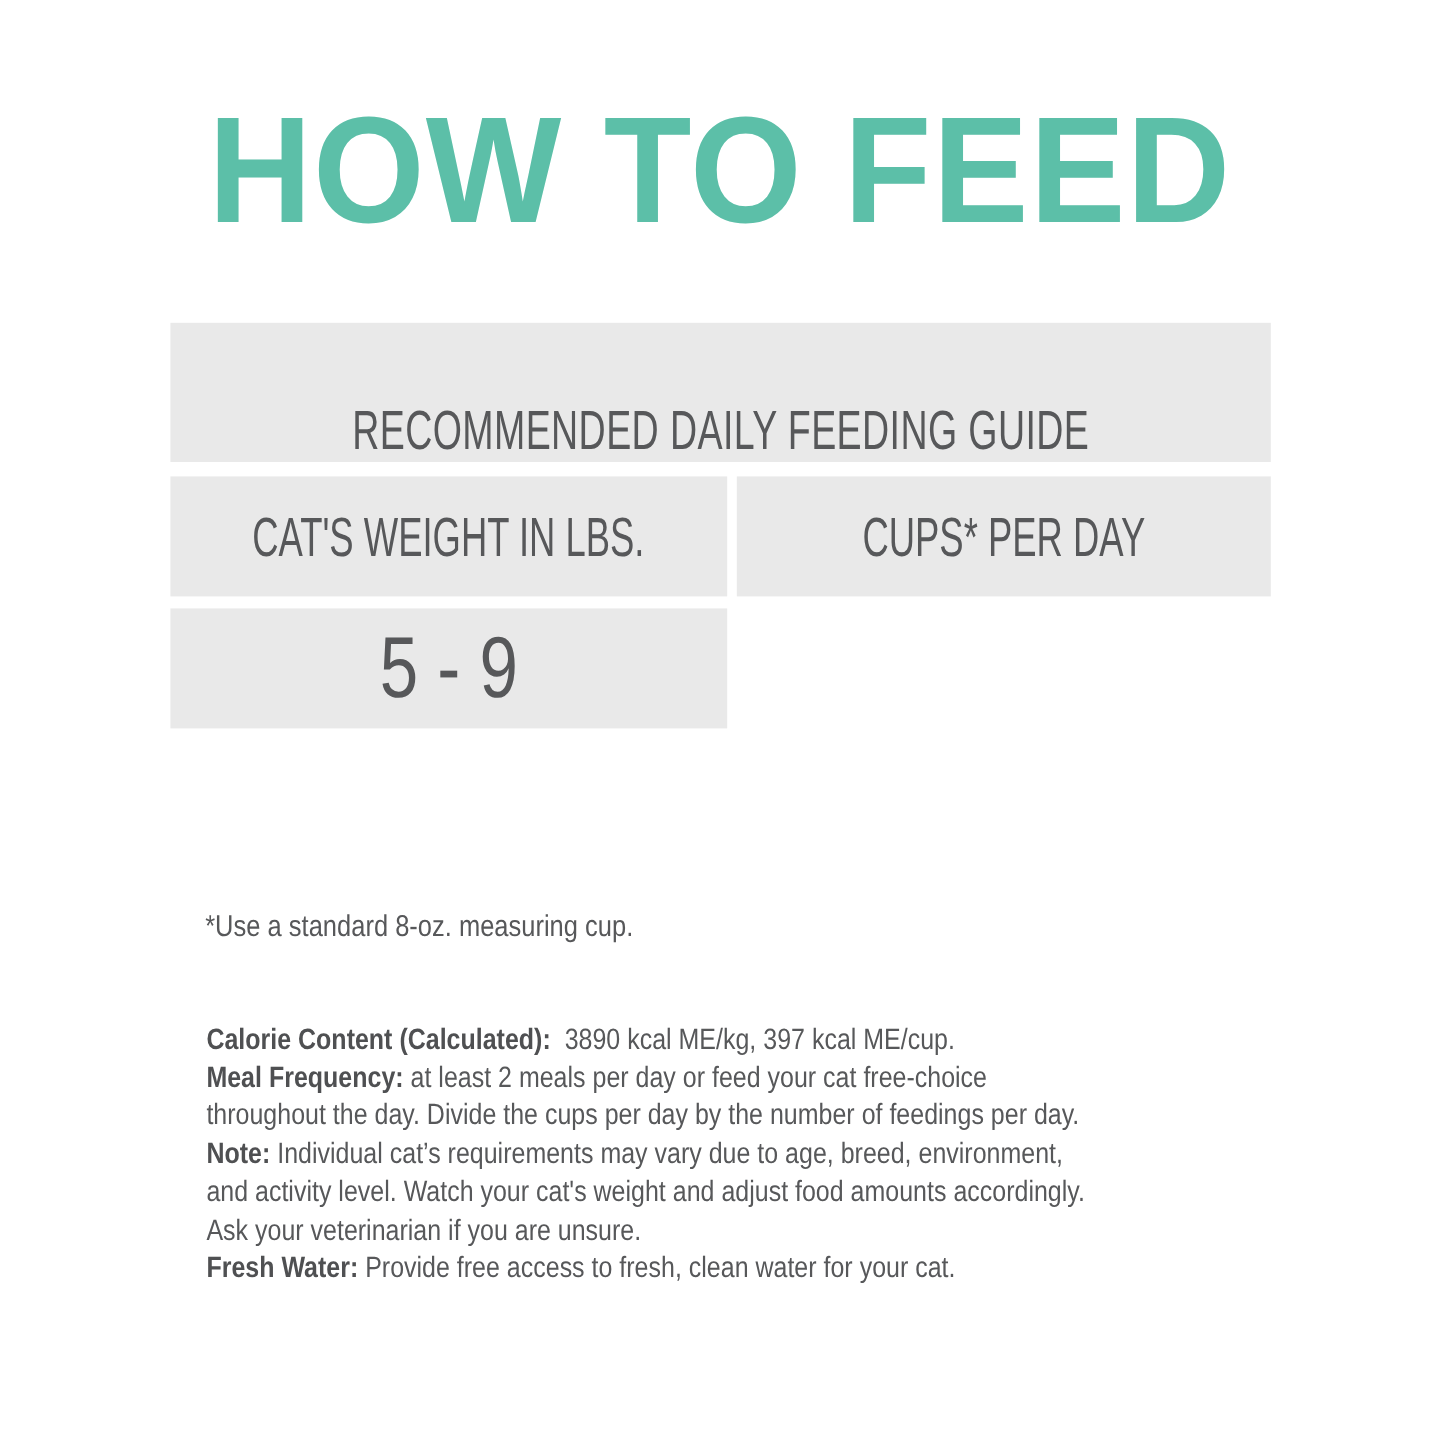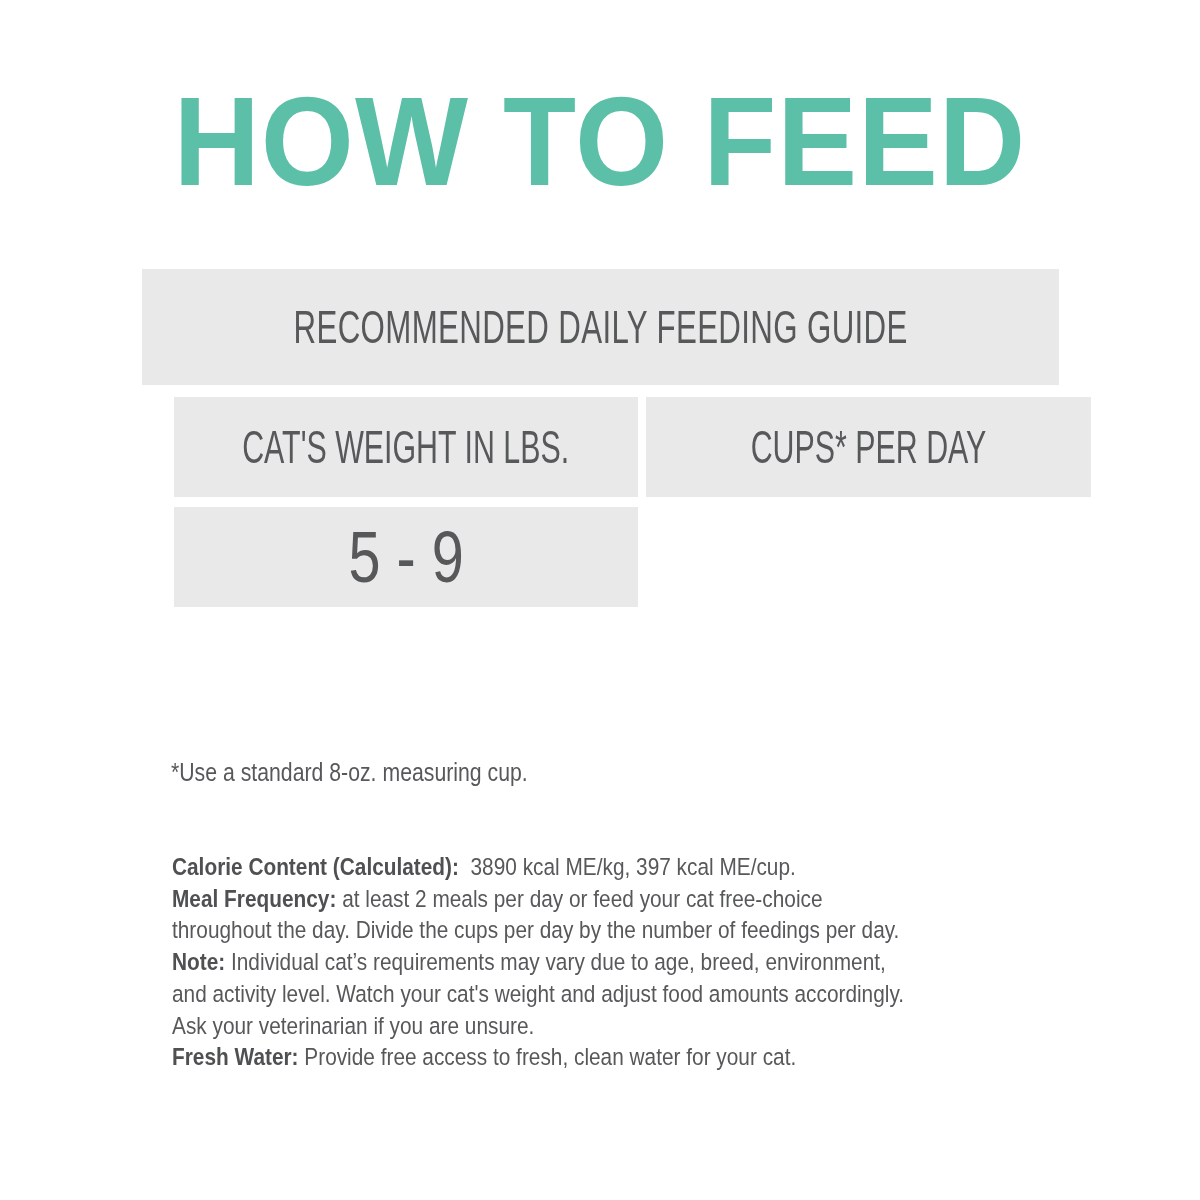--- a/index.html
+++ b/index.html
@@ -17,29 +17,29 @@
   .heading {
     position:absolute; top:70px; left:0; width:1200px;
     text-align:center; font-weight:bold; font-size:126px; line-height:1.15;
     color:#5CBFA8; letter-spacing:1px;
   }
   .heading .sq { transform:scaleX(.95); }
 
   .guide { position:absolute; left:142px; top:269px; width:917px; }
   .band {
     background:#E9E9E9; height:116px;
-    display:flex; align-items:center; justify-content:center;
+    display:flex; align-items:flex-end; justify-content:center;
   }
   .band-title { font-size:46px; letter-spacing:.5px; }
   .band-title.sq { transform:scaleX(.68); }
 
   .grid {
     margin-top:12px;
     display:grid; grid-template-columns:464px 445px;
-    column-gap:8px; row-gap:10px;margin-left:32px;
+    column-gap:8px; row-gap:10px;
   }
   .cell {
     background:#E9E9E9; height:100px;
     display:flex; align-items:center; justify-content:center;
   }
   .colhead-txt { font-size:46px; transform:scaleX(.66); }
   .num-txt { font-size:72px; transform:scaleX(.8); }
   .frac-txt {
     font-family:"DejaVu Sans", sans-serif;
     font-size:68px; transform:scaleX(.8);

